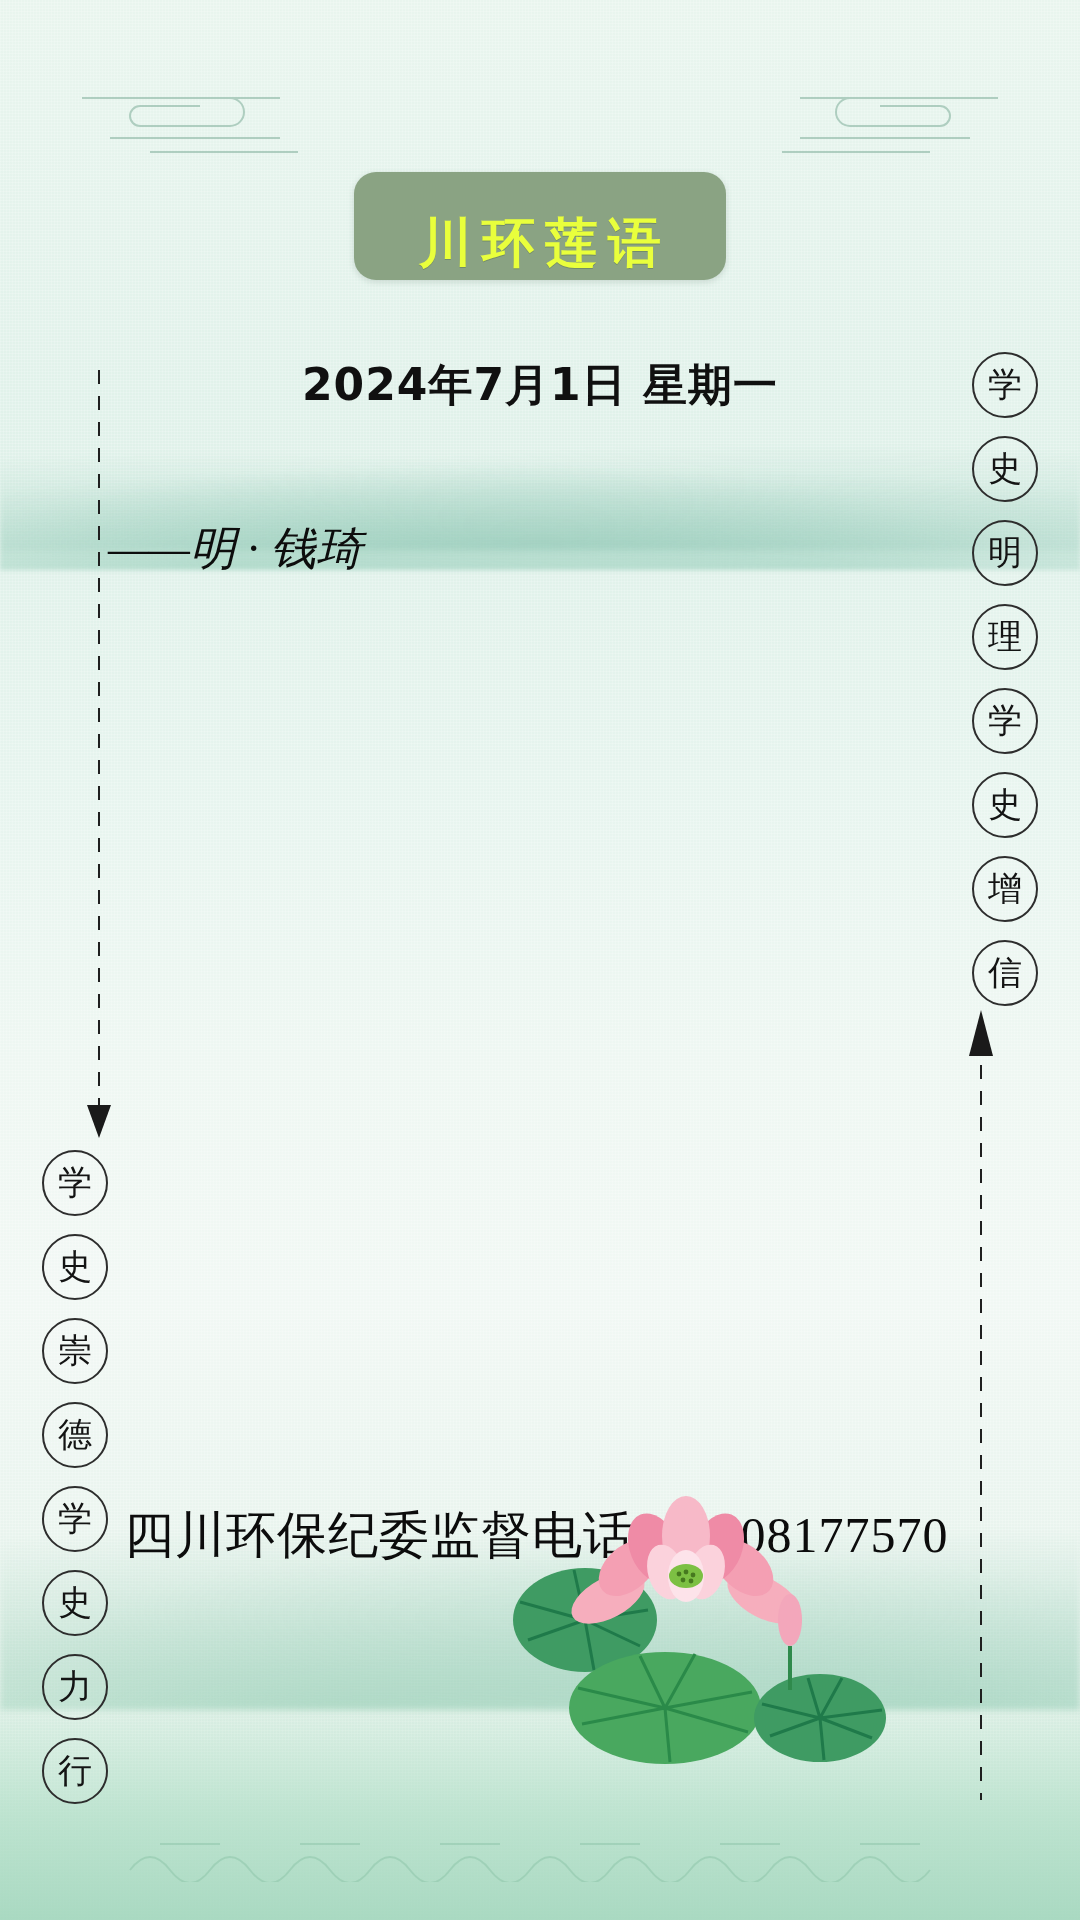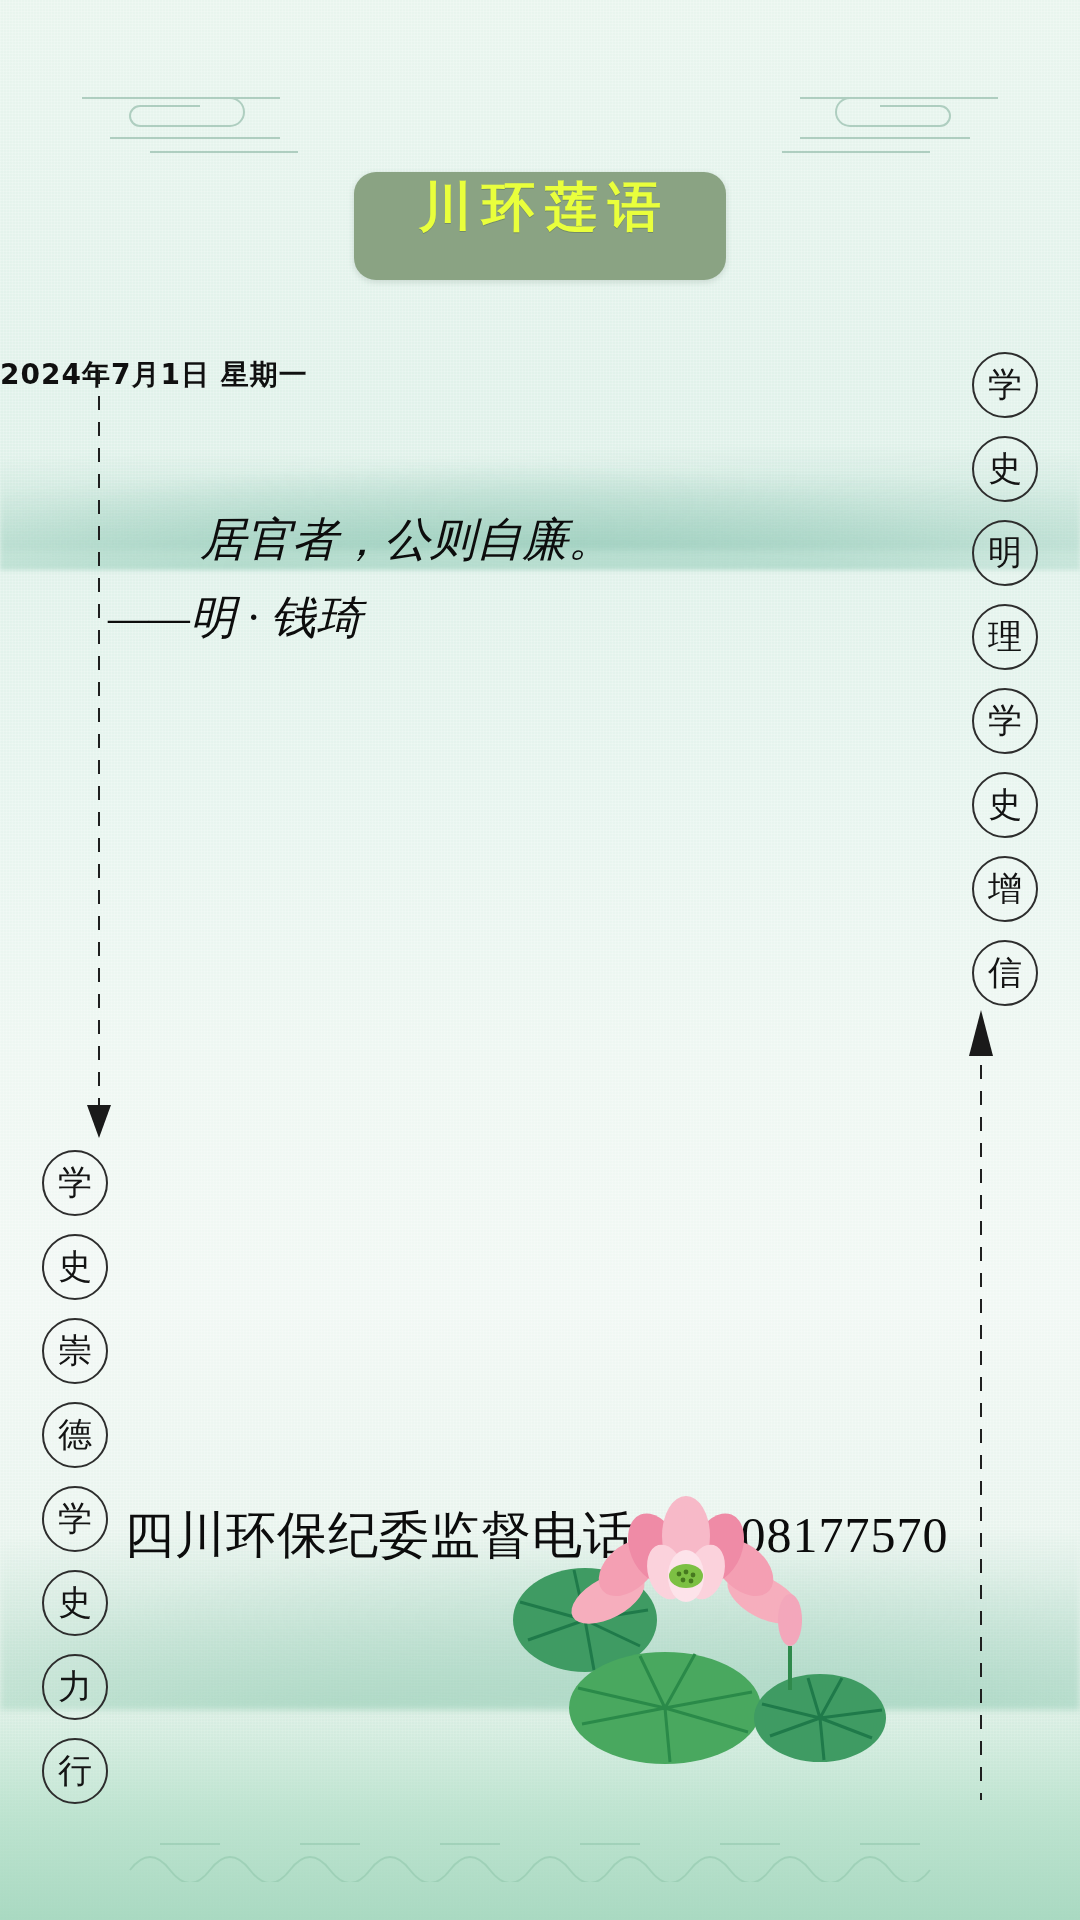--- a/index.html
+++ b/index.html
@@ -78,41 +78,41 @@
   .title-plaque {
     position: absolute;
     top: 172px;
     left: 50%;
     transform: translateX(-50%);
     width: 372px;
     height: 108px;
     background: #8aa383;
     border-radius: 22px;
     display: flex;
-    align-items: flex-start;
+    align-items: flex-end;
     justify-content: center;
     box-shadow: 0 2px 6px rgba(60,90,70,.18);
   }
   .title-text {
     color: #e9ff3c;
     font-size: 53px;
     letter-spacing: 10px;
     font-weight: 700;
     font-family: "DejaVu Sans", "Liberation Sans", sans-serif;
     text-shadow: 0 1px 0 rgba(70,95,60,.35);
     padding-left: 10px;
   }
 
   
   .date-line {
     position: absolute;
     top: 356px;
     left: 0; right: 0;
-    text-align: left;
-    font-size: 28px;
+    text-align: center;
+    font-size: 44px;
     font-weight: 700;
     color: #101010;
     font-family: "DejaVu Sans", "Liberation Sans", sans-serif;
     letter-spacing: 1px;
   }
 
   
   .body-area {
     position: absolute;
     top: 505px;
@@ -236,21 +236,20 @@
     </svg>
   </div>
 
   <div class="title-plaque">
     <div class="title-text">川环莲语</div>
   </div>
 
   <div class="date-line">2024年7月1日  星期一</div>
 
   <div class="body-area">
-    <div class="quote">居官者，公则自廉。</div>
     <div class="attrib">——明 · 钱琦</div>
   </div>
 
   <div class="vcol vcol-right">
     <div class="vchar">学</div>
     <div class="vchar">史</div>
     <div class="vchar">明</div>
     <div class="vchar">理</div>
     <div class="vchar">学</div>
     <div class="vchar">史</div>

